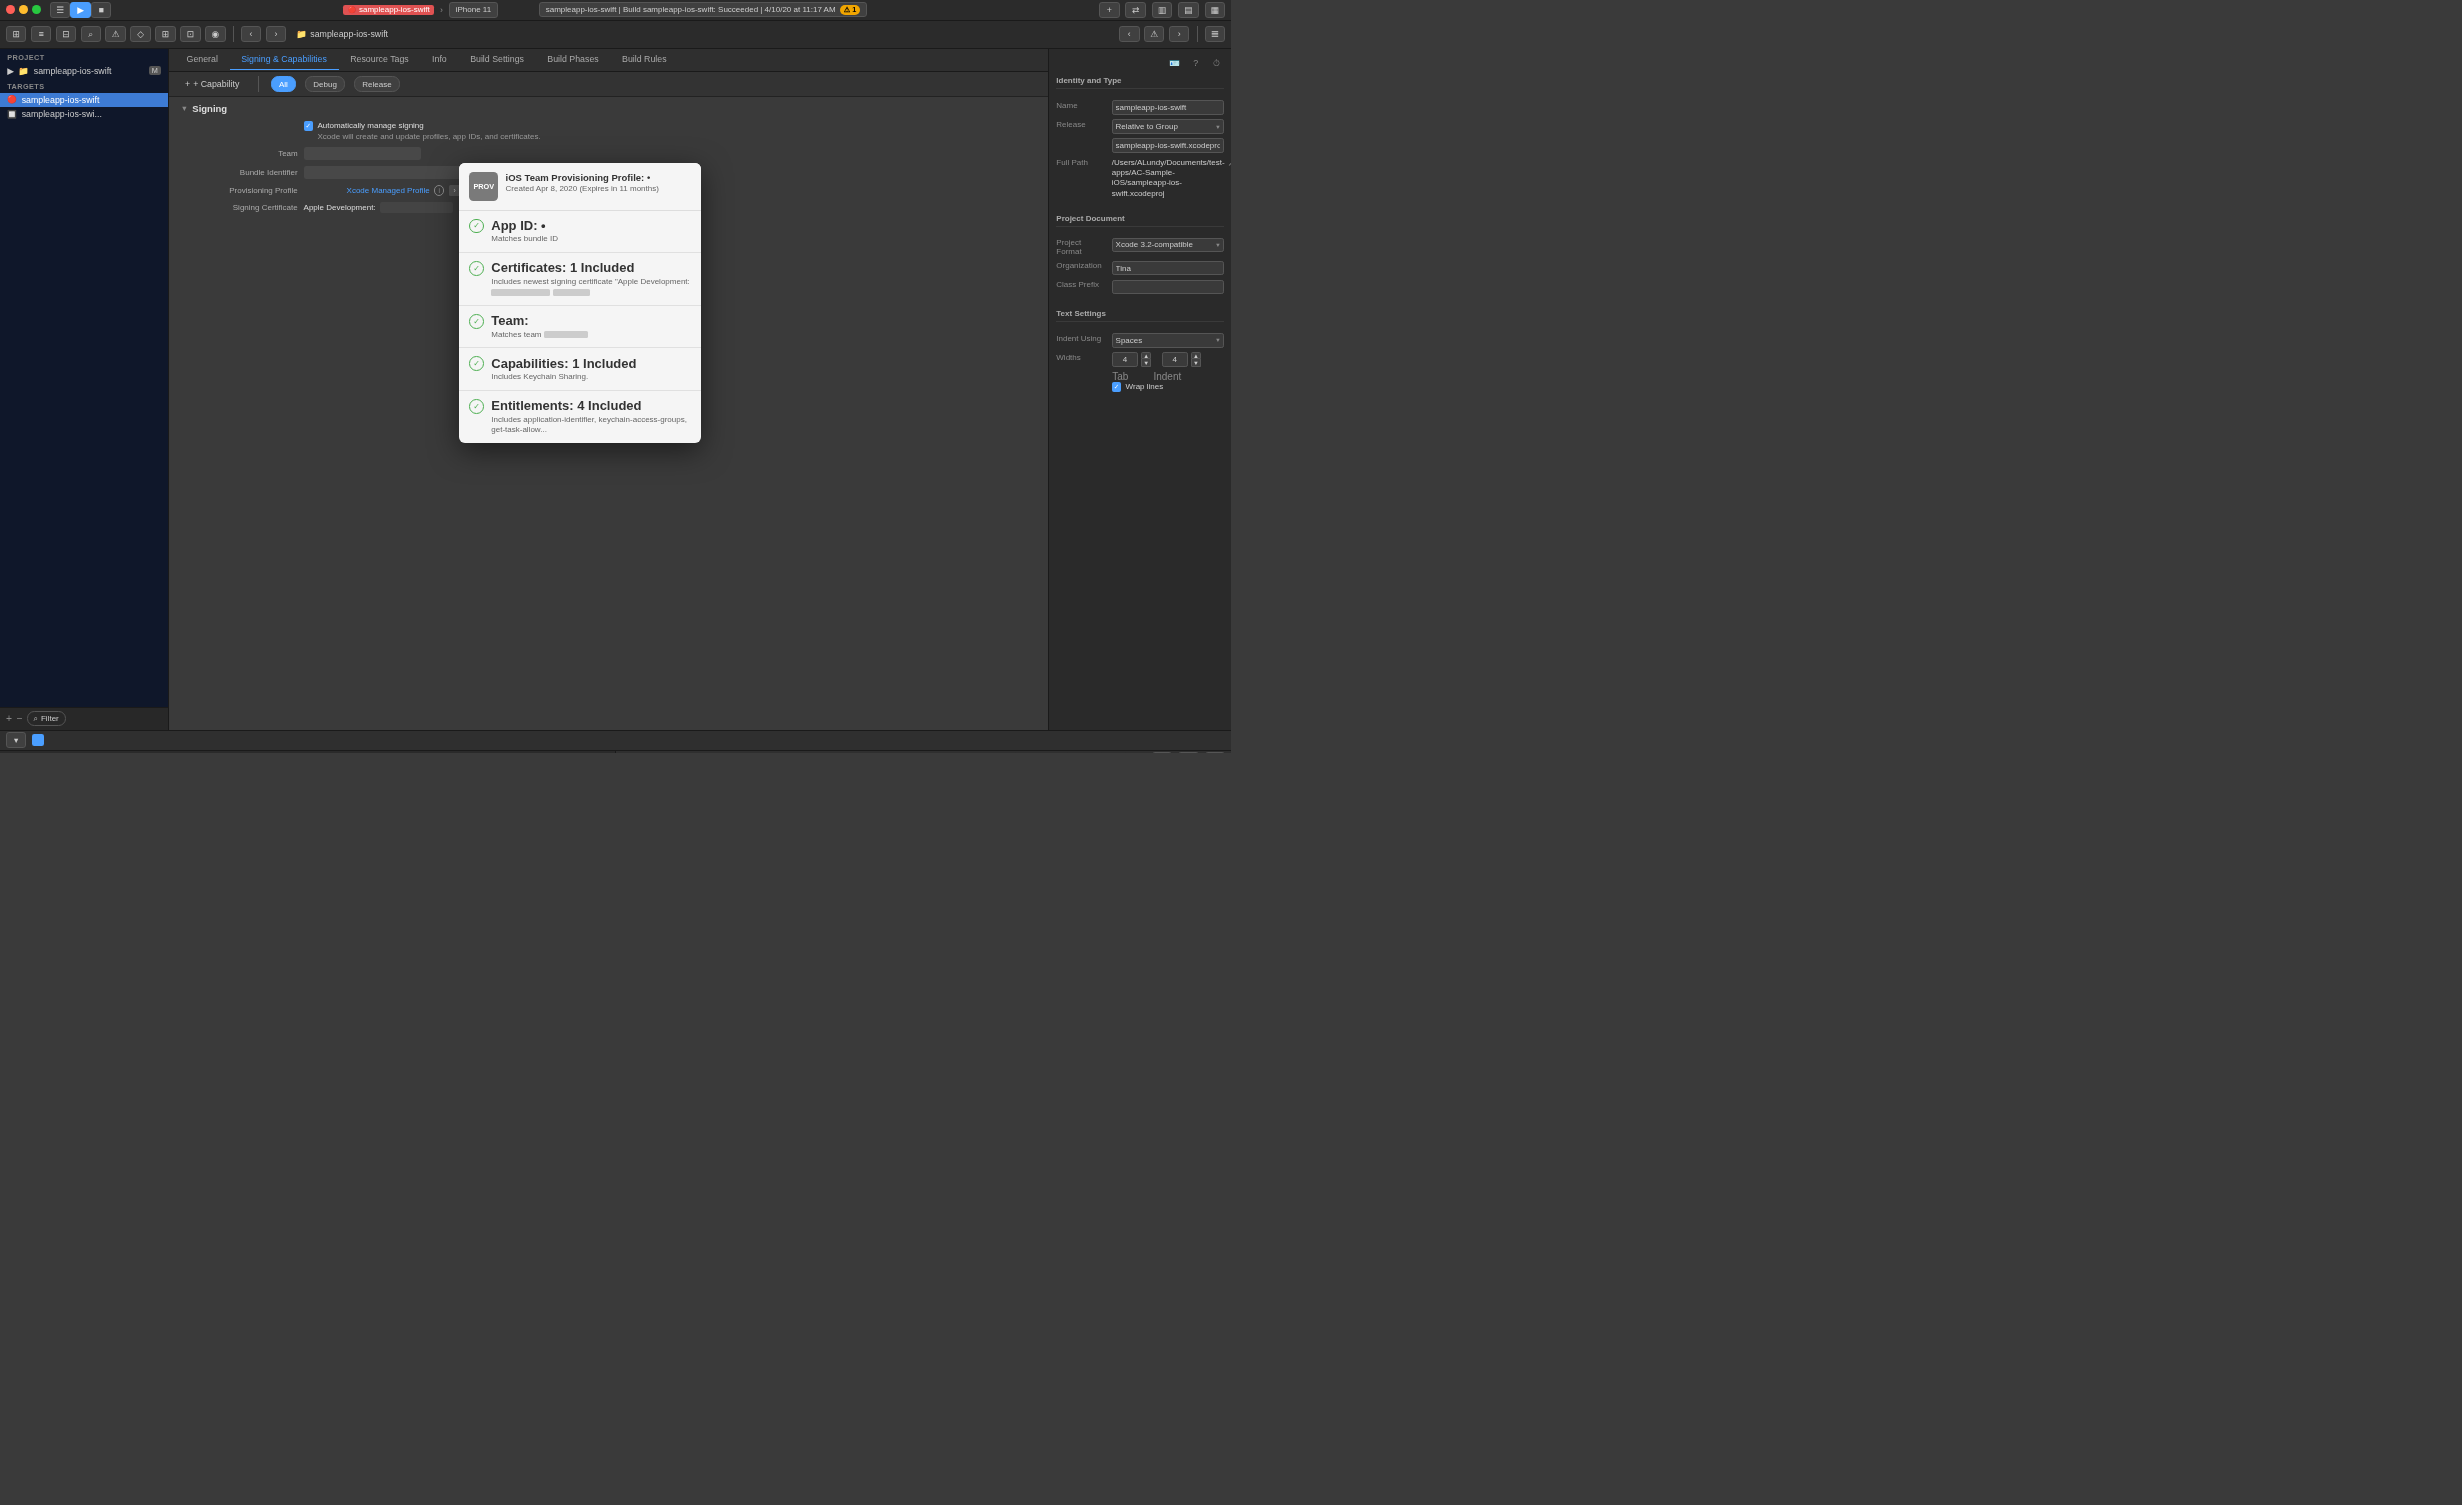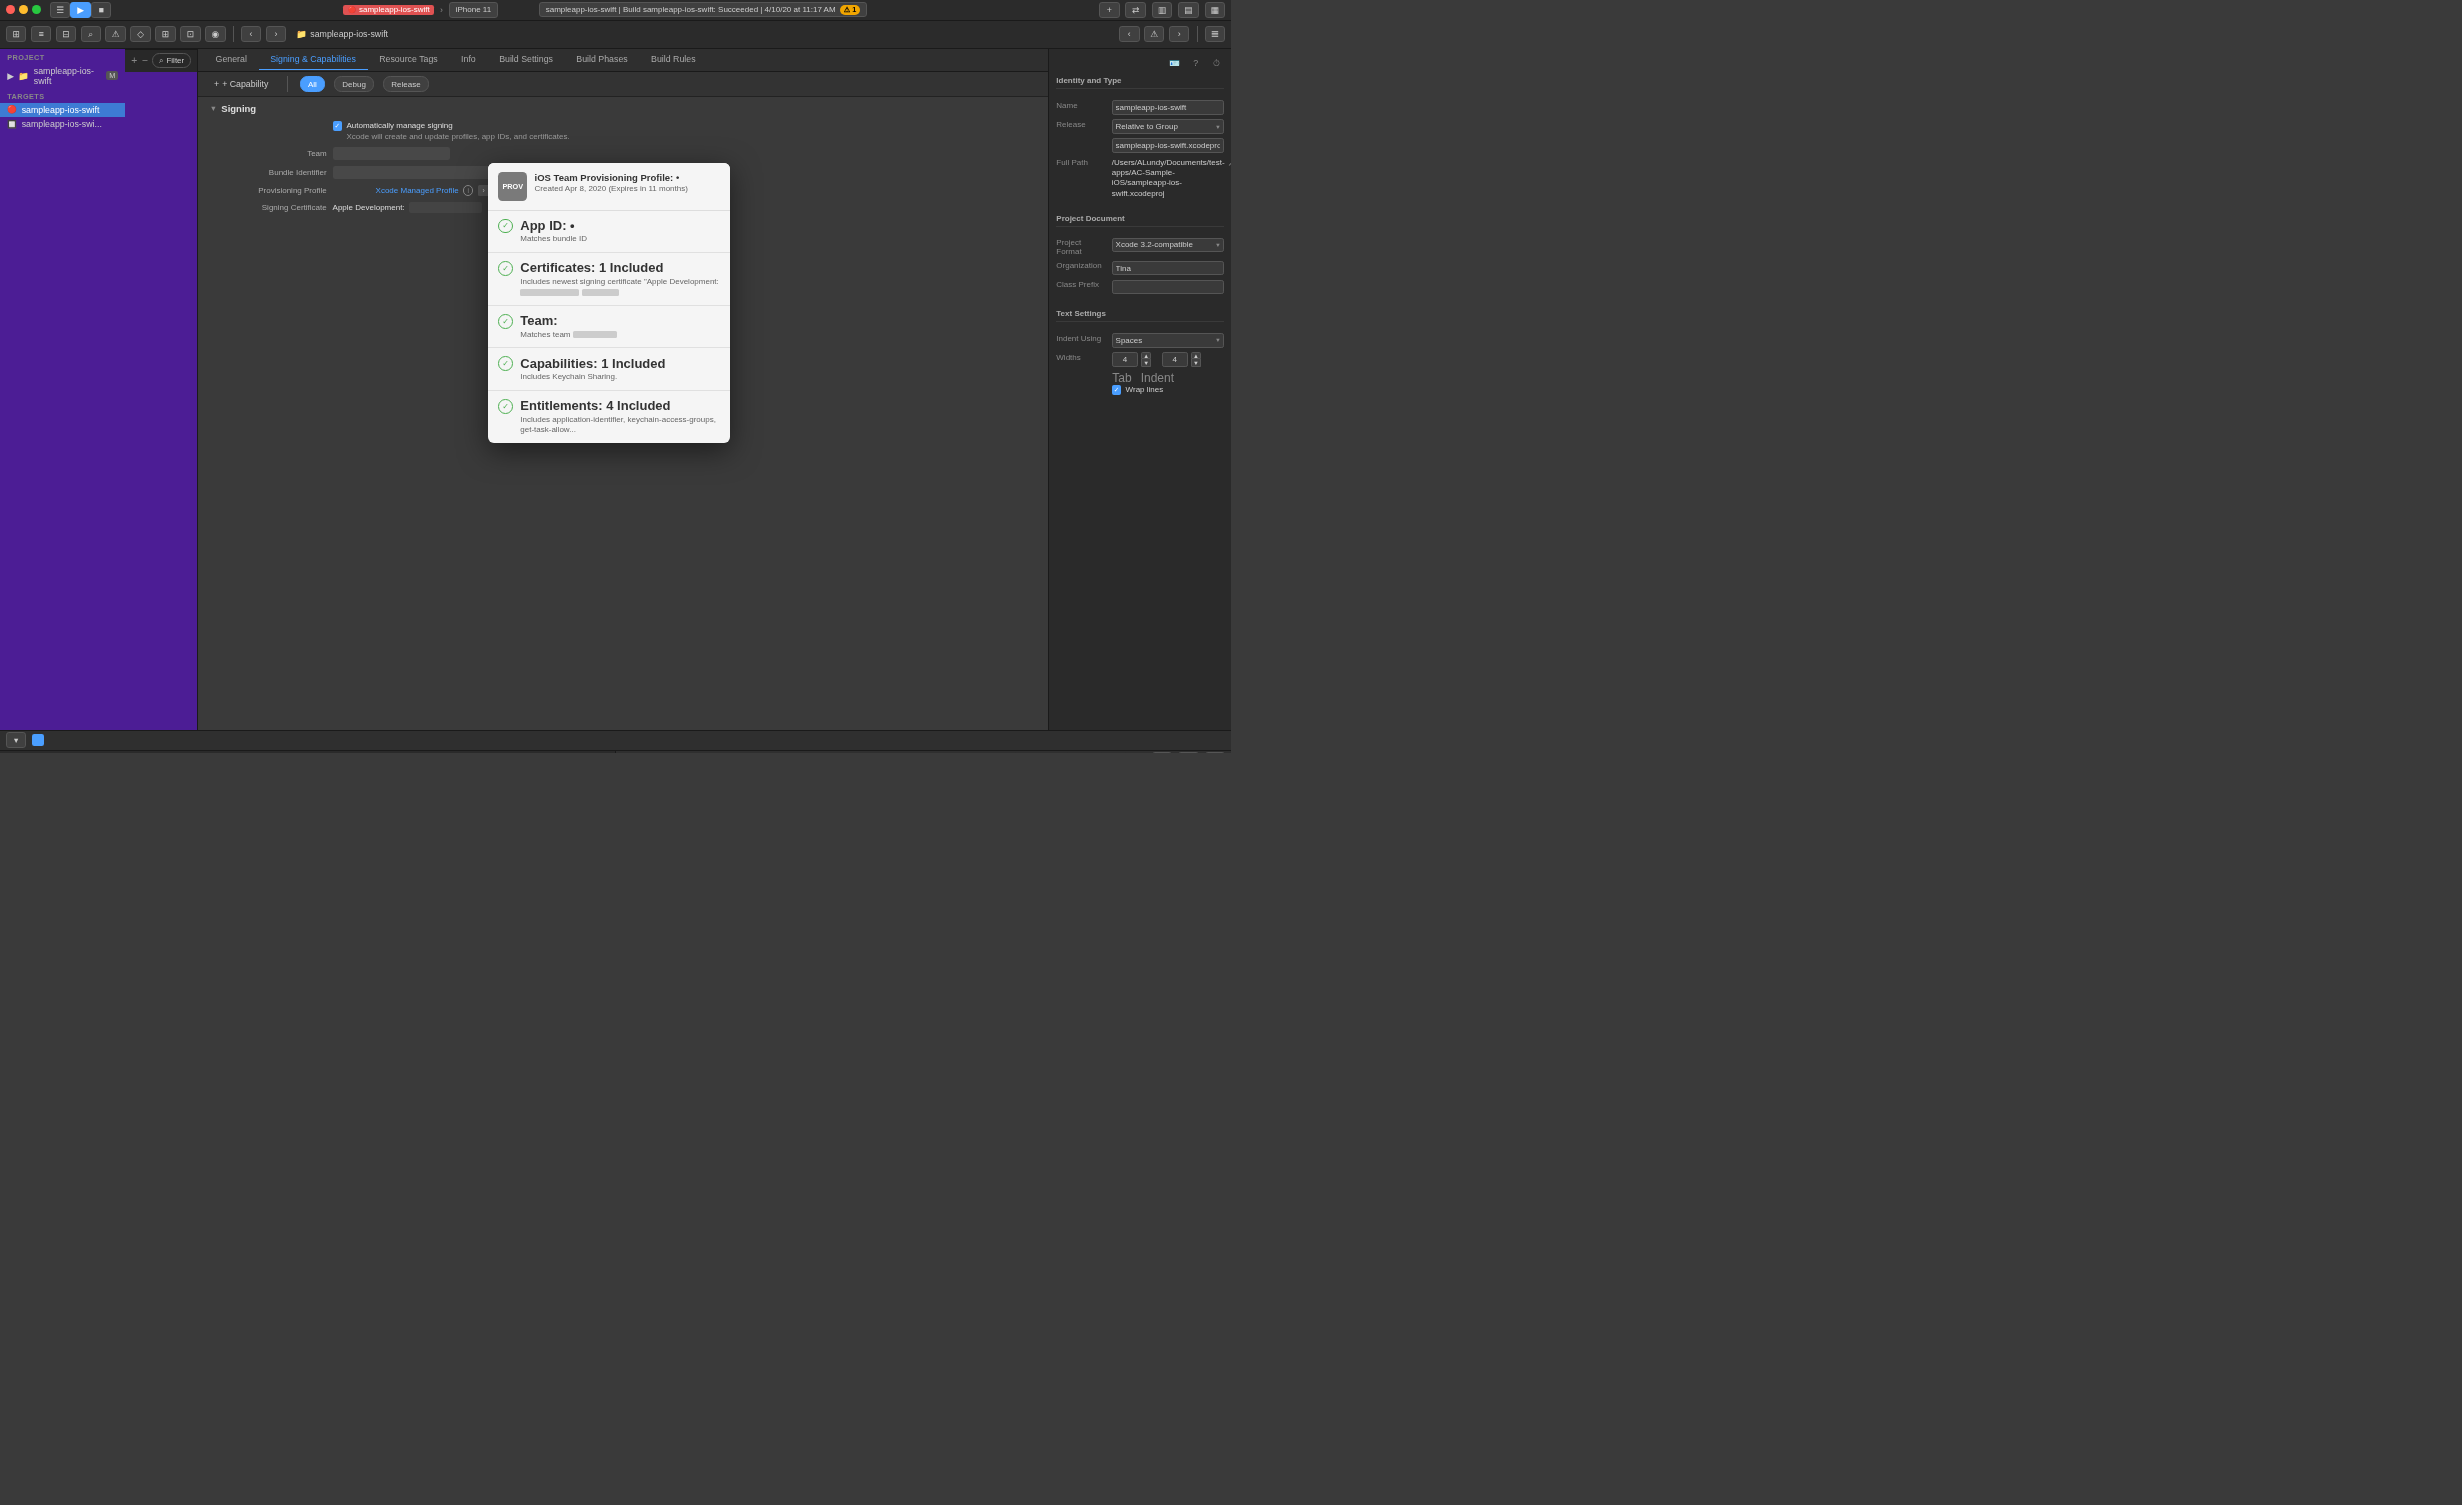--- a/index.html
+++ b/index.html
@@ -109,25 +109,25 @@
     }
 
     
     .main-layout {
       display: flex;
       height: calc(753px - 20.5px - 28px - 23.5px);
     }
 
     
     .sidebar {
-      width: 198px;
-      background: #4c1d95;
+      width: 169px;
+      background: #0f172a;
       border-right: 0.7px solid #1a1a1a;
       display: flex;
-      flex-direction: row;
+      flex-direction: column;
       overflow: hidden;
     }
     .sidebar-section-header {
       padding: 4.4px 7.3px 1.5px;
       font-size: 7.3px;
       font-weight: 600;
       color: #888;
       text-transform: uppercase;
       letter-spacing: 0.4px;
     }
@@ -464,23 +464,23 @@
       border-radius: 1.5px;
       background: #4a9eff;
       display: flex;
       align-items: center;
       justify-content: center;
       color: #fff;
       font-size: 6.6px;
     }
     .tab-indent-labels {
       display: flex;
-      gap: 9px;
+      gap: 25px;
       margin-left: 56px;
-      font-size: 12px;
+      font-size: 10px;
       color: #888;
     }
 
     
     .bottom-panels {
       height: 88px;
       background: #2a2a2a;
       border-top: 0.7px solid #1a1a1a;
       display: flex;
       flex-direction: column;

